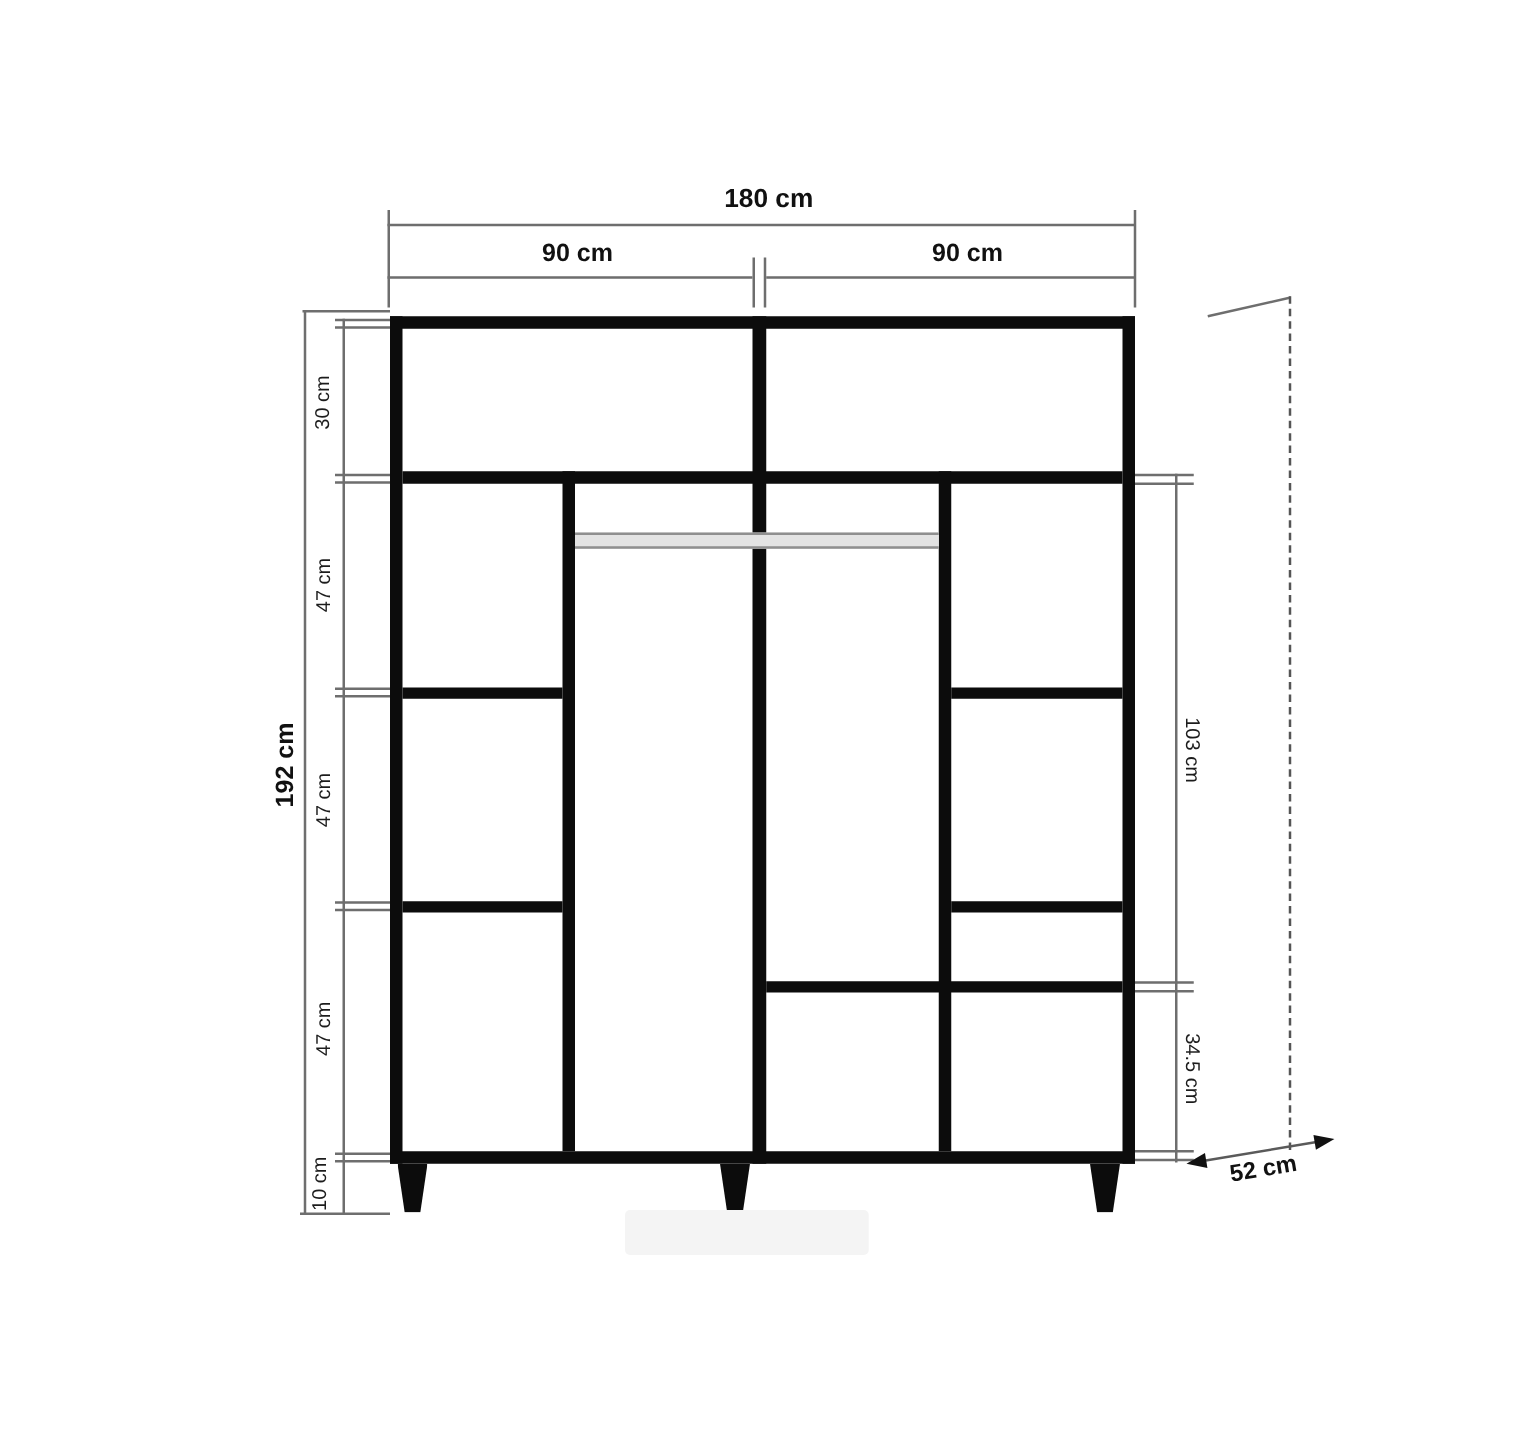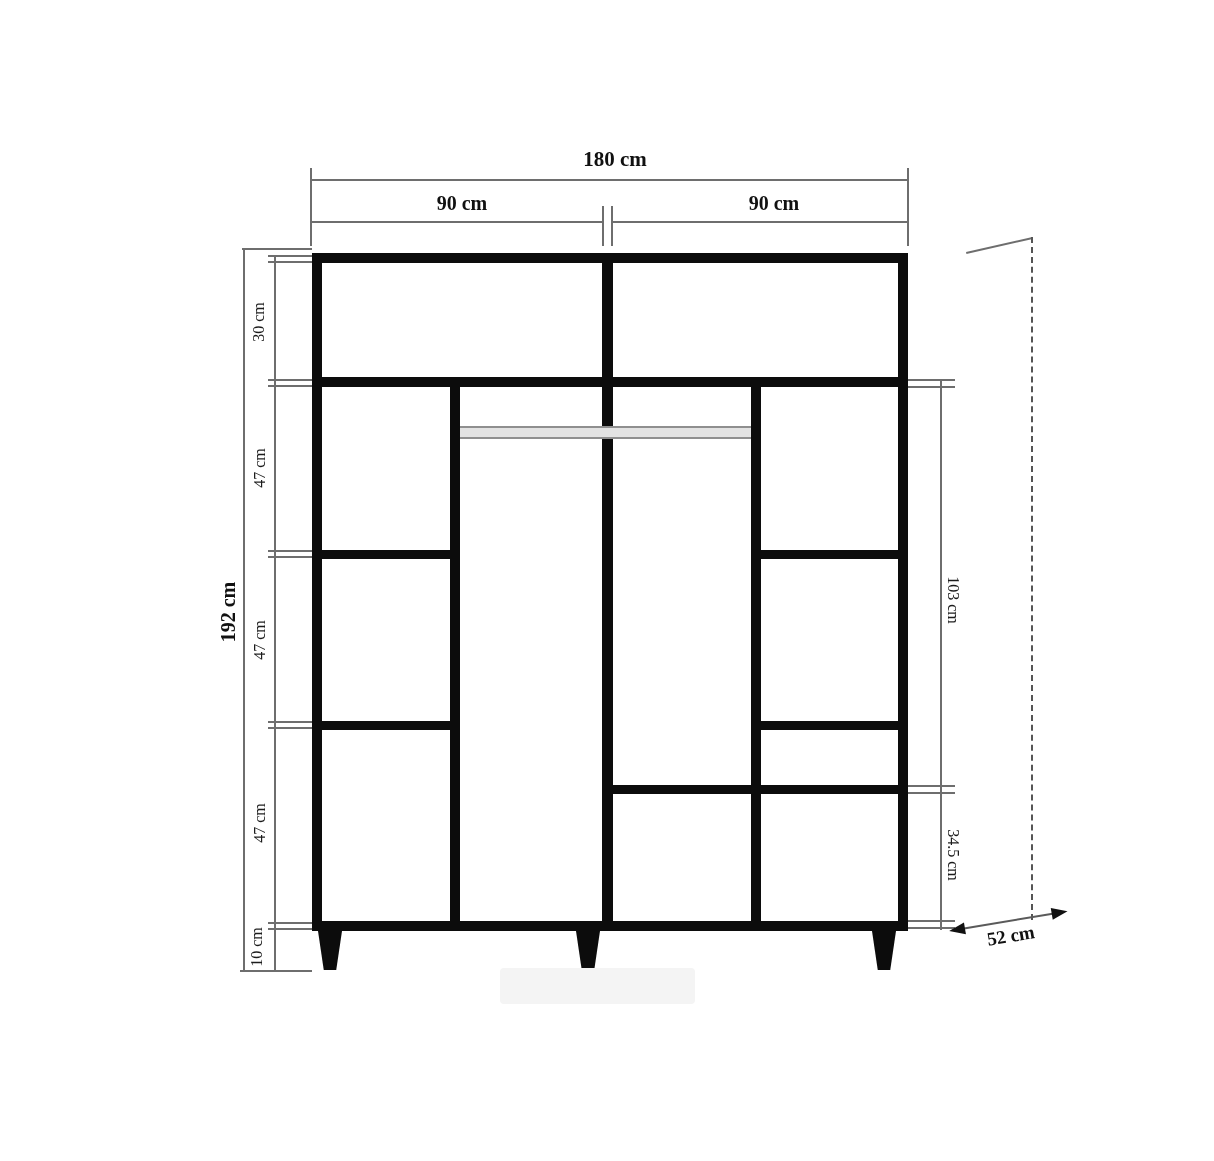--- a/index.html
+++ b/index.html
@@ -1,18 +1,18 @@
 <!DOCTYPE html>
 <html><head>
 <meta charset="utf-8">
 <style>
   html,body{margin:0;padding:0;background:#fff;}
   #canvas{
     position:relative;width:1214px;height:1161px;background:#ffffff;overflow:hidden;
-    font-family:Liberation Serif, serif;color:#1c1c1c;border-radius:23px;
+    font-family:Liberation Sans, sans-serif;color:#1c1c1c;border-radius:23px;
   }
   
   .p{position:absolute;background:#0c0c0c;}
   
   .hl{position:absolute;height:1.5px;background:#6e6e6e;}
   .vl{position:absolute;width:1.5px;background:#6e6e6e;}
   
   .lab{position:absolute;white-space:nowrap;font-size:16px;line-height:1;
        transform:translate(-50%,-50%);}
   .lab-v{position:absolute;white-space:nowrap;font-size:16px;line-height:1;

